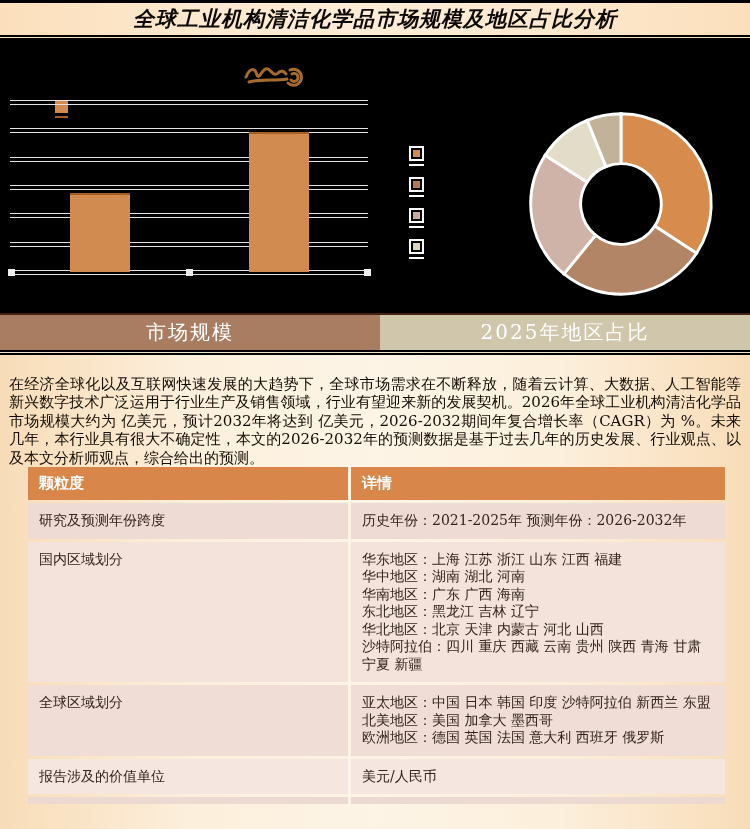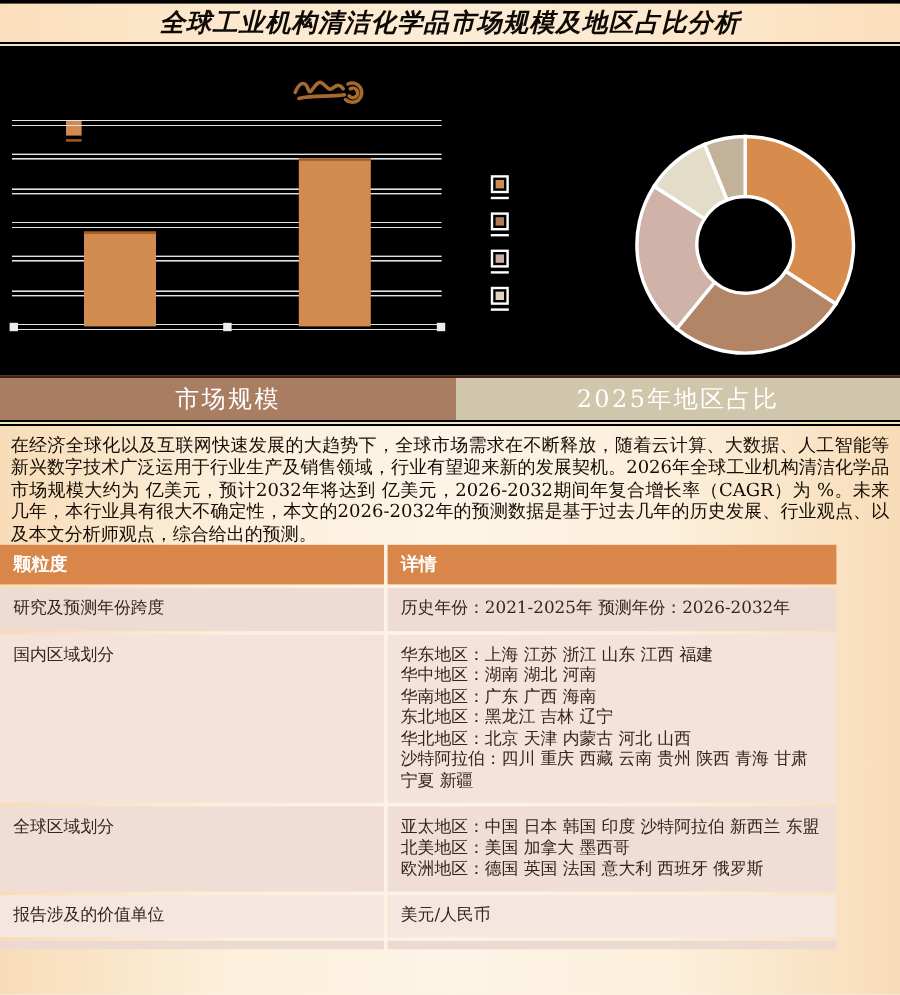--- a/index.html
+++ b/index.html
@@ -40,31 +40,31 @@
   .pie-legend-fill { width:7px; height:7px; }
   .pie-legend-line { width:15px; height:2px; background:#fff; margin-top:3px; }
   
   .maroon-line { height:2px; background:#45210f; }
   .banners { display:flex; height:35px;align-items:flex-end; }
   .banner { color:#fff; font-size:20px; text-align:center; line-height:35px; letter-spacing:2px; }
   .banner.left { width:380px; }
   .banner.right { width:370px; }
   
   .content {
-    height:474px; padding-top:7px;
+    height:474px; padding-top:20px;
     background:linear-gradient(90deg,#f8dcb8 0%,#fcefdb 25%,#fdf4e6 50%,#fcefdb 75%,#f8dcb8 100%);
   }
   .intro {
     margin:0 9px; font-size:15px; line-height:18.4px; text-align:justify;
     color:#140d05;
   }
   .table-heading { text-align:center; font-weight:bold; font-size:15px; margin:2px 0 4px; color:#140d05; }
   .t-row { display:flex; margin-bottom:3px; }
   .t-cell { padding:9px 11px; font-size:14px; line-height:17.5px; color:#33251c; }
-  .t-label { width:320px; margin-right:3px; }
+  .t-label { width:320px; margin-right:3px;margin-left:28px; }
   .t-detail { width:374px; }
   .t-head .t-cell { color:#fff; font-weight:bold; font-size:15px; padding:7px 11px; line-height:19px; }
   .bg0 { background:#eedbd3; }
   .bg1 { background:#f3e3db; }
   .bg2 { background:#f0ded6; }
   .bg3 { background:#f5e7e0; }
   .cutoff { height:7px; margin-bottom:0; }
   .cutoff .t-cell { padding:0; background:#ecd9d1; }
 </style>
 </head>

